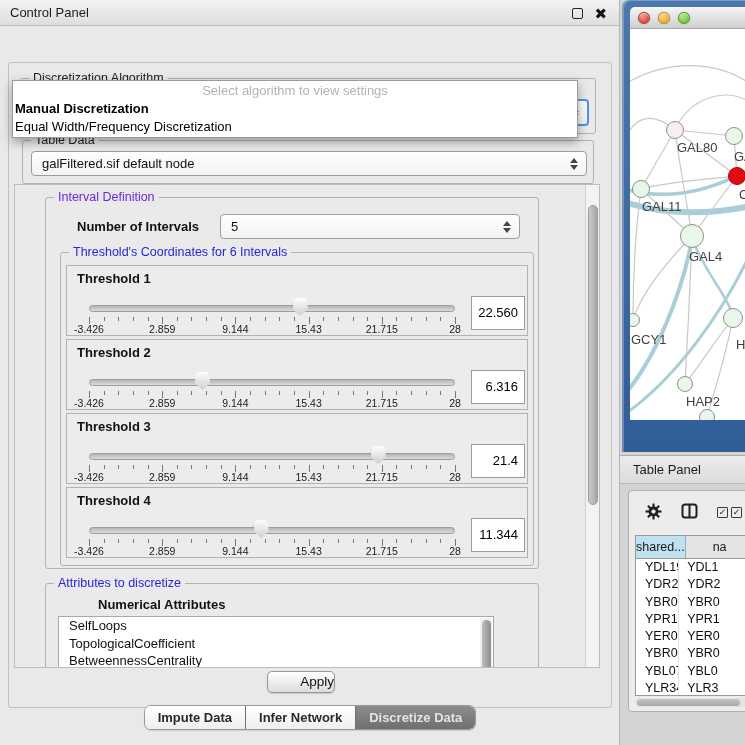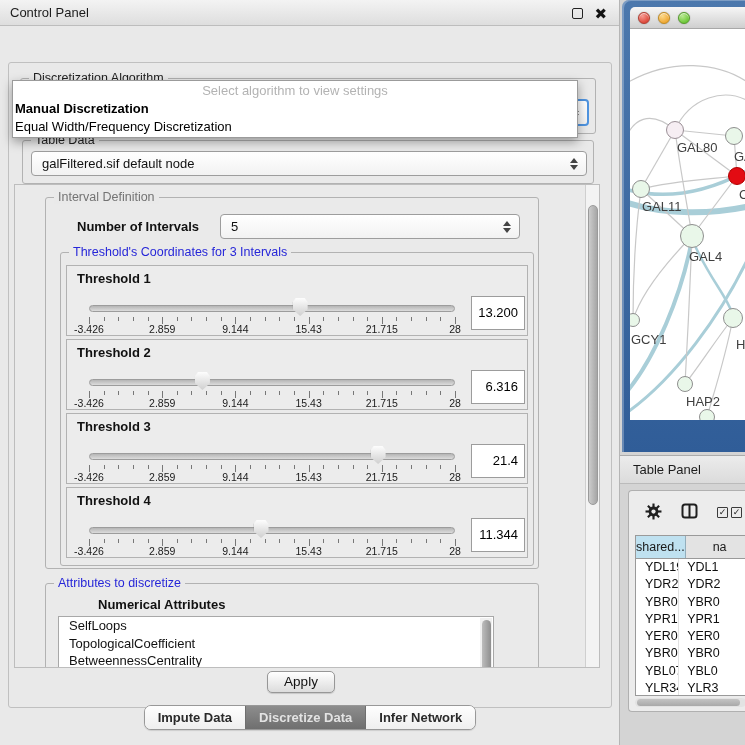--- a/index.html
+++ b/index.html
@@ -18,21 +18,21 @@
   .seg { display:inline-flex; border:1px solid #989898; border-radius:7px; overflow:hidden; background:#fff; height:25px; box-shadow:0 1px 1px rgba(0,0,0,.12); }
   .seg .tab { padding:0 13px; line-height:24px; font-size:13px; font-weight:bold; color:#2a2a2a; background:linear-gradient(#fefefe,#efefef); border-left:1px solid #c6c6c6; display:flex; align-items:center; gap:5px; }
   .seg .tab:first-child { border-left:none; }
   .seg .tab.selected { background:linear-gradient(#8d8d8d,#6f6f6f); color:#e3e3e3; border-left-color:#6f6f6f; }
   .seg .tab.after-selected { border-left-color:#6f6f6f; }
 
   .outer-panel { position:absolute; left:8px; top:62px; width:604px; height:646px; border:1px solid #c0c0c0; border-radius:3px; background:#e9e9e9; }
 
   .groupbox { position:absolute; border:1px solid #b2b2b2; border-radius:3px; }
   .groupbox > .legend { position:absolute; top:-8px; left:8px; background:#e9e9e9; padding:0 4px; font-size:12.5px; color:#1e1e1e; white-space:nowrap; }
-  .legend.green { color:#737373; }
+  .legend.green { color:#6d28d9; }
   .legend.blue { color:#2626d8; }
 
   .combo { position:absolute; background:linear-gradient(#ffffff,#f2f2f2); border:1px solid #9d9d9d; border-radius:4px; font-size:13px; color:#111; }
   .combo .combo-text { position:absolute; left:10px; top:0; line-height:23px; white-space:nowrap; }
   .spinner { position:absolute; right:7px; top:50%; transform:translateY(-50%); width:9px; height:14px; }
   .spinner .up { position:absolute; left:0; top:1px; width:0; height:0; border-left:4.5px solid transparent; border-right:4.5px solid transparent; border-bottom:5px solid #444; }
   .spinner .down { position:absolute; left:0; bottom:1px; width:0; height:0; border-left:4.5px solid transparent; border-right:4.5px solid transparent; border-top:5px solid #444; }
 
   
   .algo-group { left:20px; top:78px; width:576px; height:56px; }
@@ -65,21 +65,21 @@
   .value-box { position:absolute; left:404px; top:30px; width:54px; height:34px; background:#fff; border:1px solid #9c9c9c; font-size:13px; color:#000; text-align:right; line-height:32px; padding-right:6px; }
 
   .attr-group { left:30px; top:398px; width:494px; height:118px; background:#eaeaea; }
   .attr-group > .legend { background:#eaeaea; }
   .attr-subtitle { position:absolute; left:12px; top:13px; font-size:13px; font-weight:bold; color:#111;padding-left:40px; }
   .attr-list { position:absolute; left:12px; top:32px; width:436px; height:120px; background:#fff; border:1px solid #a8a8a8; overflow:hidden; }
   .attr-item { font-size:13px; color:#111; line-height:17.5px; padding-left:10px; white-space:nowrap; }
   .attr-vscroll { position:absolute; right:1px; top:1px; width:12px; height:118px; background:#f0f0f0; }
   .attr-vscroll .thumb { position:absolute; left:1.5px; top:2px; width:9px; height:58px; border-radius:5px; background:linear-gradient(90deg,#bdbdbd,#8f8f8f); }
 
-  .apply-btn { position:absolute; left:267px; top:671px; width:68px; height:22px; border:1px solid #979797; border-radius:5px; background:linear-gradient(#ffffff,#dcdcdc); font-size:13.5px; color:#111; text-align:center; line-height:20px; box-shadow:0 1px 1px rgba(0,0,0,.15); }
+  .apply-btn { position:absolute; left:267px; top:671px; width:68px; height:22px; border:1px solid #979797; border-radius:5px; background:linear-gradient(#ffffff,#dcdcdc); font-size:13.5px; color:#111; text-align:right; line-height:20px; box-shadow:0 1px 1px rgba(0,0,0,.15); }
 
   .bottom-tabbar { position:absolute; left:0; top:705px; width:620px; display:flex; justify-content:center; }
 
   
   .right-bg { position:absolute; left:620px; top:0; width:125px; height:745px; background:#d4d4d4; }
   .net-window { position:absolute; left:622px; top:0; width:123px; height:452px; background:linear-gradient(180deg,#4c78ad,#305d98); border-radius:7px 0 0 0; box-shadow:inset 2px 1px 0 rgba(255,255,255,.28); }
   .net-titlebar { position:absolute; left:8px; top:7px; width:115px; height:22px; background:linear-gradient(#f6f6f6,#cfcfcf); border-radius:5px 0 0 0; border-bottom:1px solid #a8a8a8; }
   .light { position:absolute; top:5px; width:12px; height:12px; border-radius:50%; box-shadow:inset 0 1px 1px rgba(255,255,255,.7), 0 0 1px rgba(0,0,0,.5); }
   .light.red { left:8px; background:radial-gradient(circle at 35% 30%, #f59a92, #df4b3d 70%); border:0.5px solid #b03a2e; }
   .light.yellow { left:28px; background:radial-gradient(circle at 35% 30%, #fbd98c, #f0a935 70%); border:0.5px solid #c08a1e; }
@@ -157,21 +157,21 @@
         <span class="noi-label">Number of Intervals</span>
         <div class="combo noi-combo">
           <span class="combo-text">5</span>
           <span class="spinner">
               <span class="up"></span>
               <span class="down"></span>
             </span>
         </div>
 
         <div class="groupbox thresh-group">
-          <span class="legend blue">Threshold's Coordinates for 3 Intervals</span>
+          <span class="legend blue">Threshold's Coordinates for 6 Intervals</span>
           <div id="thresholds-host">
               <div class="threshold-box" style="top: 12px;">
                 <span class="th-label">Threshold 1</span>
                 <div class="slider-track"></div>
                 <div class="slider-thumb" style="left: 225.682px;"></div>
                 <div class="tick" style="left: 22px; top: 51px; height: 7px;"></div>
                 <div class="tick" style="left: 36.64px; top: 51px; height: 4px;"></div>
                 <div class="tick" style="left: 51.28px; top: 51px; height: 4px;"></div>
                 <div class="tick" style="left: 65.92px; top: 51px; height: 4px;"></div>
                 <div class="tick" style="left: 80.56px; top: 51px; height: 4px;"></div>
@@ -195,21 +195,21 @@
                 <div class="tick" style="left: 344.08px; top: 51px; height: 4px;"></div>
                 <div class="tick" style="left: 358.72px; top: 51px; height: 4px;"></div>
                 <div class="tick" style="left: 373.36px; top: 51px; height: 4px;"></div>
                 <div class="tick" style="left: 388px; top: 51px; height: 7px;"></div>
                 <span class="tick-label" style="left: 22px;">-3.426</span>
                 <span class="tick-label" style="left: 95.2px;">2.859</span>
                 <span class="tick-label" style="left: 168.4px;">9.144</span>
                 <span class="tick-label" style="left: 241.6px;">15.43</span>
                 <span class="tick-label" style="left: 314.8px;">21.715</span>
                 <span class="tick-label" style="left: 388px;">28</span>
-                <div class="value-box">13.200</div>
+                <div class="value-box">22.560</div>
               </div>
               <div class="threshold-box" style="top: 86px;">
                 <span class="th-label">Threshold 2</span>
                 <div class="slider-track"></div>
                 <div class="slider-thumb" style="left: 127.96px;"></div>
                 <div class="tick" style="left: 22px; top: 51px; height: 7px;"></div>
                 <div class="tick" style="left: 36.64px; top: 51px; height: 4px;"></div>
                 <div class="tick" style="left: 51.28px; top: 51px; height: 4px;"></div>
                 <div class="tick" style="left: 65.92px; top: 51px; height: 4px;"></div>
                 <div class="tick" style="left: 80.56px; top: 51px; height: 4px;"></div>
@@ -340,22 +340,22 @@
       <div class="vscroll">
           <div class="thumb"></div>
         </div>
     </div>
 
     <div class="apply-btn">Apply</div>
 
     <div class="bottom-tabbar">
       <div class="seg">
         <span class="tab">Impute Data</span>
+        <span class="tab after-selected">Infer Network</span>
         <span class="tab selected">Discretize Data</span>
-        <span class="tab after-selected">Infer Network</span>
       </div>
     </div>
   </div>
 
   <div class="right-bg"></div>
 
   <div class="net-window">
     <div class="net-titlebar">
       <span class="light red"></span>
       <span class="light yellow"></span>

